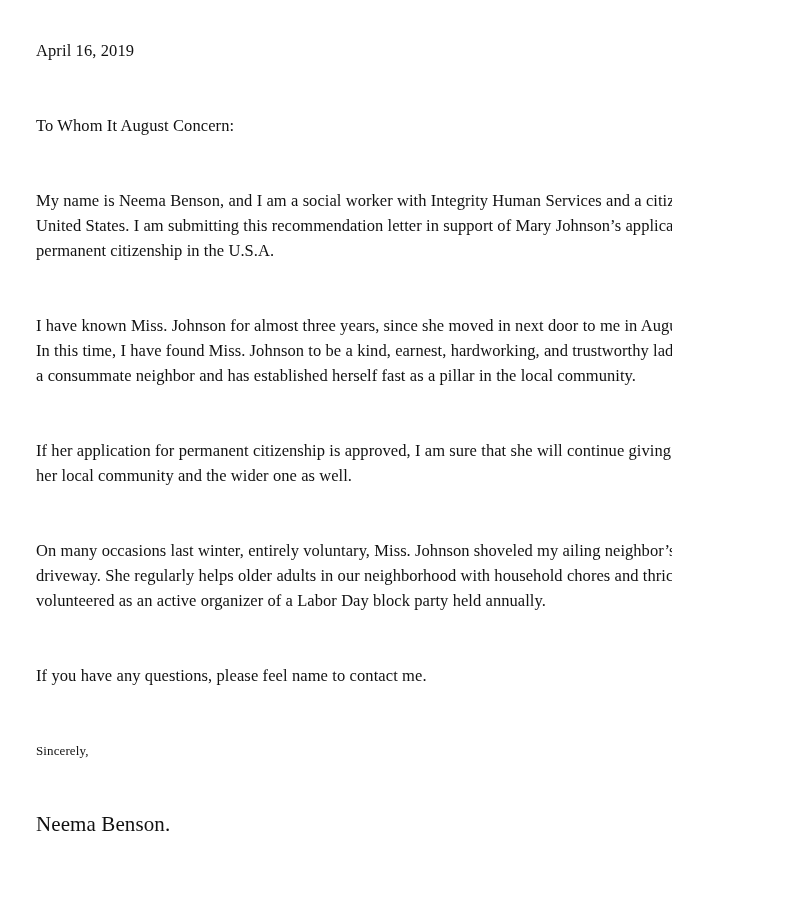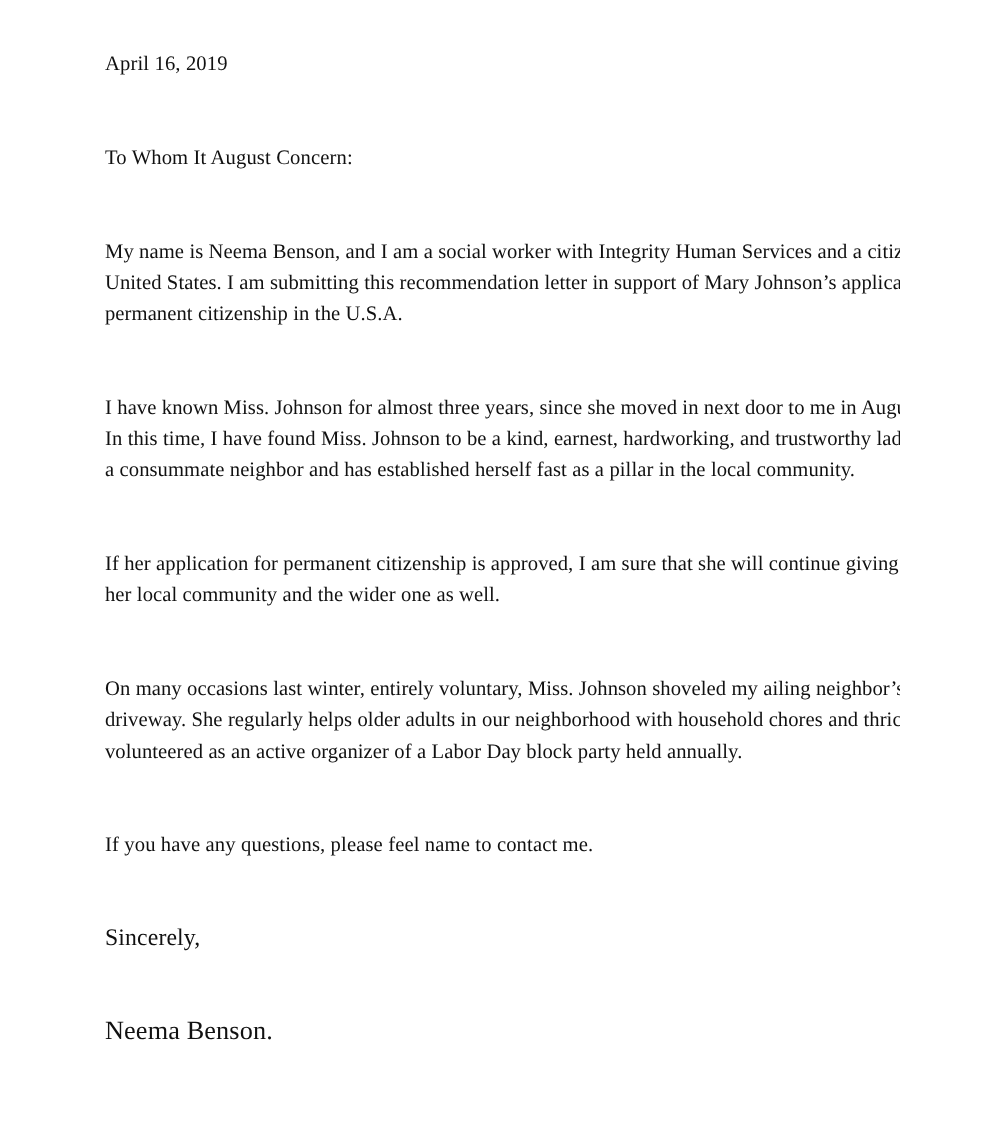--- a/index.html
+++ b/index.html
@@ -16,21 +16,20 @@
     -webkit-font-smoothing: antialiased;
   }
   .page {
     position: relative;
     width: 672px;
     height: 907px;
     background: #ffffff;
     box-sizing: border-box;
     padding: 0;
     overflow: hidden;
-    margin-left: 48px;
   }
   .letter {
     position: absolute;
     left: 36px;
     top: 36px;
     width: 704px;
   }
   .line-date {
     font-size: 16.5px;
     line-height: 25px;
@@ -55,21 +54,21 @@
     word-spacing: 0.1px;
   }
   .closing-line {
     font-size: 16.5px;
     line-height: 25px;
     letter-spacing: 0.1px;
     margin: 0;
     padding-top: 50px;
   }
   .sign-off {
-    font-size: 19px;
+    font-size: 13px;
     line-height: 25px;
     letter-spacing: 0.1px;
     margin: 0;
     padding-top: 50px;
   }
   .signature-name {
     font-size: 21px;
     line-height: 25px;
     letter-spacing: 0.1px;
     margin: 0;

